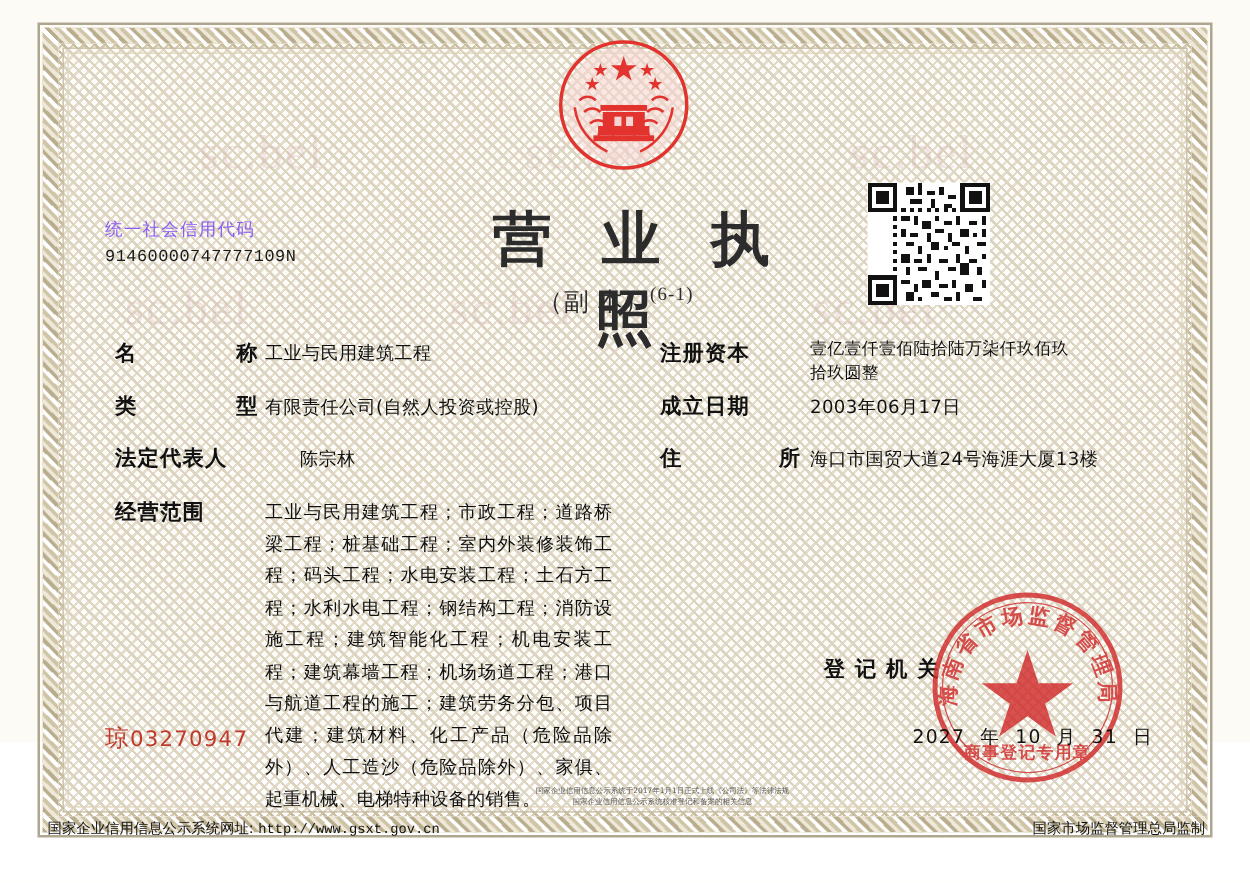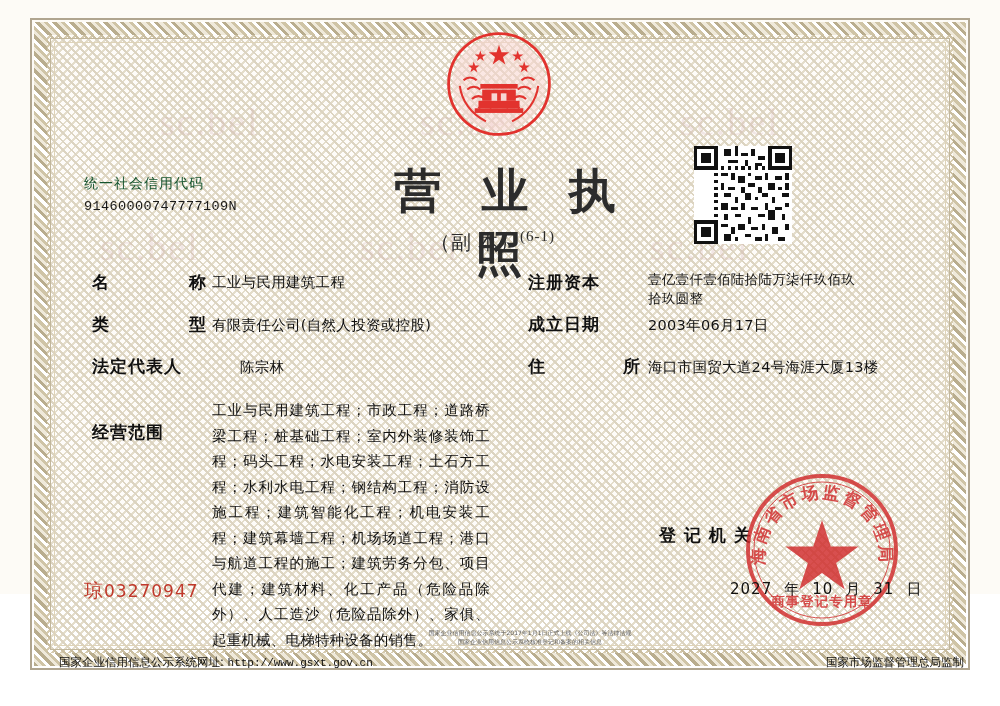--- a/index.html
+++ b/index.html
@@ -110,21 +110,21 @@
     font-size: 15px;
     vertical-align: super;
   }
 
   
   .code-label {
     position: absolute;
     left: 84px; top: 175px;
     font-family: "DejaVu Sans", sans-serif;
     font-size: 14px;
-    color: #14532d;
+    color: #8b5cf6;
     letter-spacing: 1px;
     text-align: right;
   }
   .code-value {
     position: absolute;
     left: 84px; top: 199px;
     font-family: "Liberation Mono", monospace;
     font-size: 13.5px;
     color: #1a1a1a;
     letter-spacing: 0.4px;
@@ -163,21 +163,21 @@
     font-size: 14.5px;
     color: #111;
     letter-spacing: 0.3px;
   }
   .lbl-name   { left: 92px;  top: 271px; width: 115px; display:flex; justify-content: space-between;}
   .val-name   { left: 212px; top: 273px; }
   .lbl-type   { left: 92px;  top: 313px; width: 115px; display:flex; justify-content: space-between;}
   .val-type   { left: 212px; top: 316px; }
   .lbl-rep    { left: 92px;  top: 355px; }
   .val-rep    { left: 212px; top: 358px; padding-left: 28px; }
-  .lbl-scope  { left: 92px;  top: 398px; margin-top: 23px; }
+  .lbl-scope  { left: 92px;  top: 398px; }
 
   .lbl-capital { left: 528px; top: 271px; width: 113px; display:flex; justify-content: space-between;}
   .val-capital { left: 648px; top: 270px; width: 210px; font-size: 13.5px; line-height: 19px;}
   .lbl-date    { left: 528px; top: 313px; width: 113px; display:flex; justify-content: space-between;}
   .val-date    { left: 648px; top: 316px; }
   .lbl-addr    { left: 528px; top: 355px; width: 113px; display:flex; justify-content: space-between;}
   .val-addr    { left: 648px; top: 358px; }
 
   .scope-text {
     position: absolute;
@@ -241,21 +241,20 @@
     color: #5a5a5a;
   }
 
   
   .footer-left {
     position: absolute;
     left: 38px; top: 655px;
     font-family: "DejaVu Sans", sans-serif;
     font-size: 11.5px;
     color: #111;
-    margin-left: 21px;
   }
   .footer-left .url {
     font-family: "Liberation Mono", monospace;
     font-size: 11px;
     letter-spacing: 0;
   }
   .footer-right {
     position: absolute;
     right: 36px; top: 655px;
     font-family: "DejaVu Sans", sans-serif;

